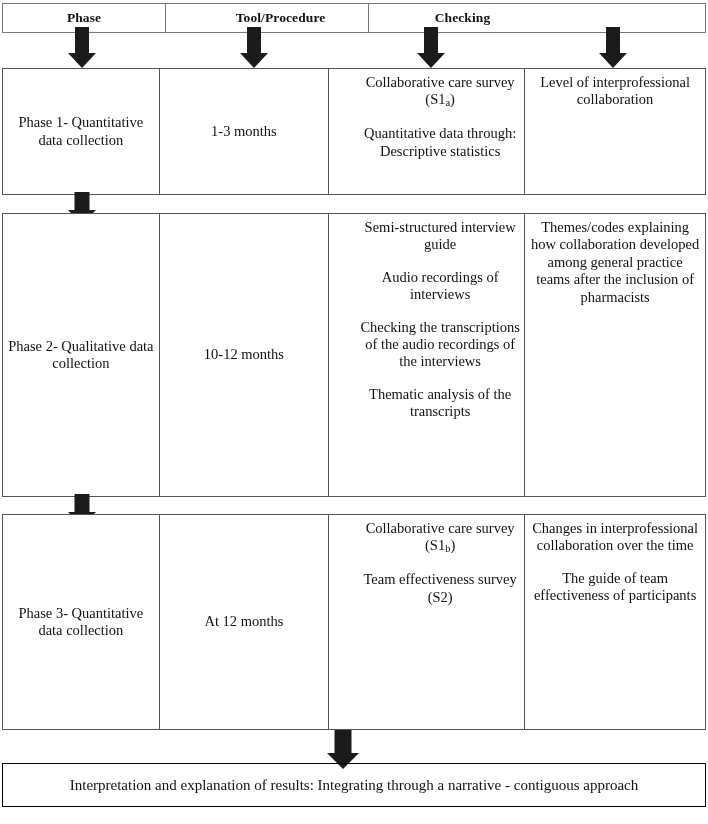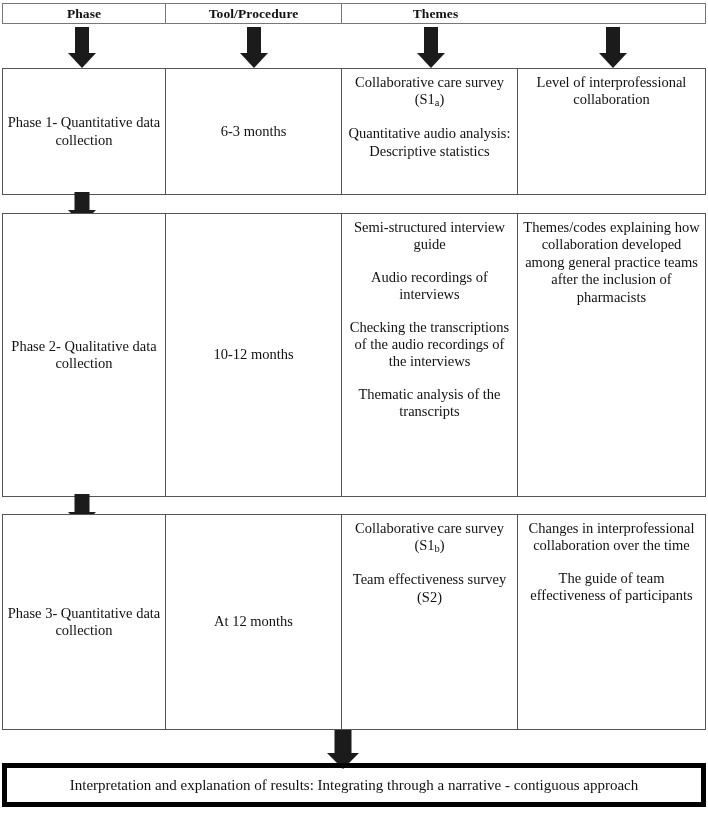--- a/index.html
+++ b/index.html
@@ -23,21 +23,21 @@
     width: 708px;
     height: 824px;
   }
 
   
   .hdr-row {
     position: absolute;
     left: 2px;
     top: 3px;
     width: 704px;
-    height: 21px;
+    height: 30px;
     display: flex;
     border: 1px solid #777777;
   }
   .hdr-cell {
     height: 100%;
     border-right: 1px solid #777777;
     display: flex;
     align-items: center;
     justify-content: center;
     font-weight: bold;
@@ -76,31 +76,31 @@
   .para { margin: 0; }
   .para + .para { margin-top: 15px; }
 
   .cell-inner {
     width: 100%;
   }
 
   
   .c1 { width: 163px; }
   .c2 { width: 176px; }
-  .c3 { width: 176px; }
+  .c3 { width: 176px; margin-left: 27px; }
   .c4 { width: 187px; }
 
   
   .final-box {
     position: absolute;
     left: 2px;
     top: 763px;
     width: 704px;
     height: 44px;
-    border: 5px solid #000000;
+    border: 1px solid #000000;
     display: flex;
     align-items: center;
     justify-content: center;
     text-align: center;
     font-size: 15px;
     line-height: 1.35;
     padding: 2px 14px;
   }
 
   
@@ -162,21 +162,21 @@
 <div class="stage">
 
   <div class="hdr-row">
     <div class="hdr-cell c1">
       <span>Phase</span>
     </div>
     <div class="hdr-cell c3">
       <span>Tool/Procedure</span>
     </div>
     <div class="hdr-cell c4">
-      <span>Themes</span>
+      <span>Checking</span>
     </div>
   </div>
 
   <div class="arrow arrow-hdr" style="left:82px; top:27px;">
     <div class="shaft"></div>
     <div class="head"></div>
   </div>
   <div class="arrow arrow-hdr" style="left:254px; top:27px;">
     <div class="shaft"></div>
     <div class="head"></div>
@@ -188,25 +188,25 @@
   <div class="arrow arrow-hdr" style="left:613px; top:27px;">
     <div class="shaft"></div>
     <div class="head"></div>
   </div>
 
   <div class="phase-row" style="top:68px; height:127px;">
     <div class="cell c1">
       <div class="cell-inner">Phase 1- Quantitative data collection</div>
     </div>
     <div class="cell c2">
-      <div class="cell-inner">6-3 months</div>
+      <div class="cell-inner">1-3 months</div>
     </div>
     <div class="cell c3 top-aligned">
       <p class="para"><span>Collaborative care survey (S1</span><sub>a</sub><span>)</span></p>
-      <p class="para">Quantitative audio analysis: Descriptive statistics</p>
+      <p class="para">Quantitative data through: Descriptive statistics</p>
     </div>
     <div class="cell c4 top-aligned">
       <p class="para">Level of interprofessional collaboration</p>
     </div>
   </div>
 
   <div class="arrow arrow-step" style="left:82px; top:192px;">
     <div class="shaft"></div>
     <div class="head"></div>
   </div>

